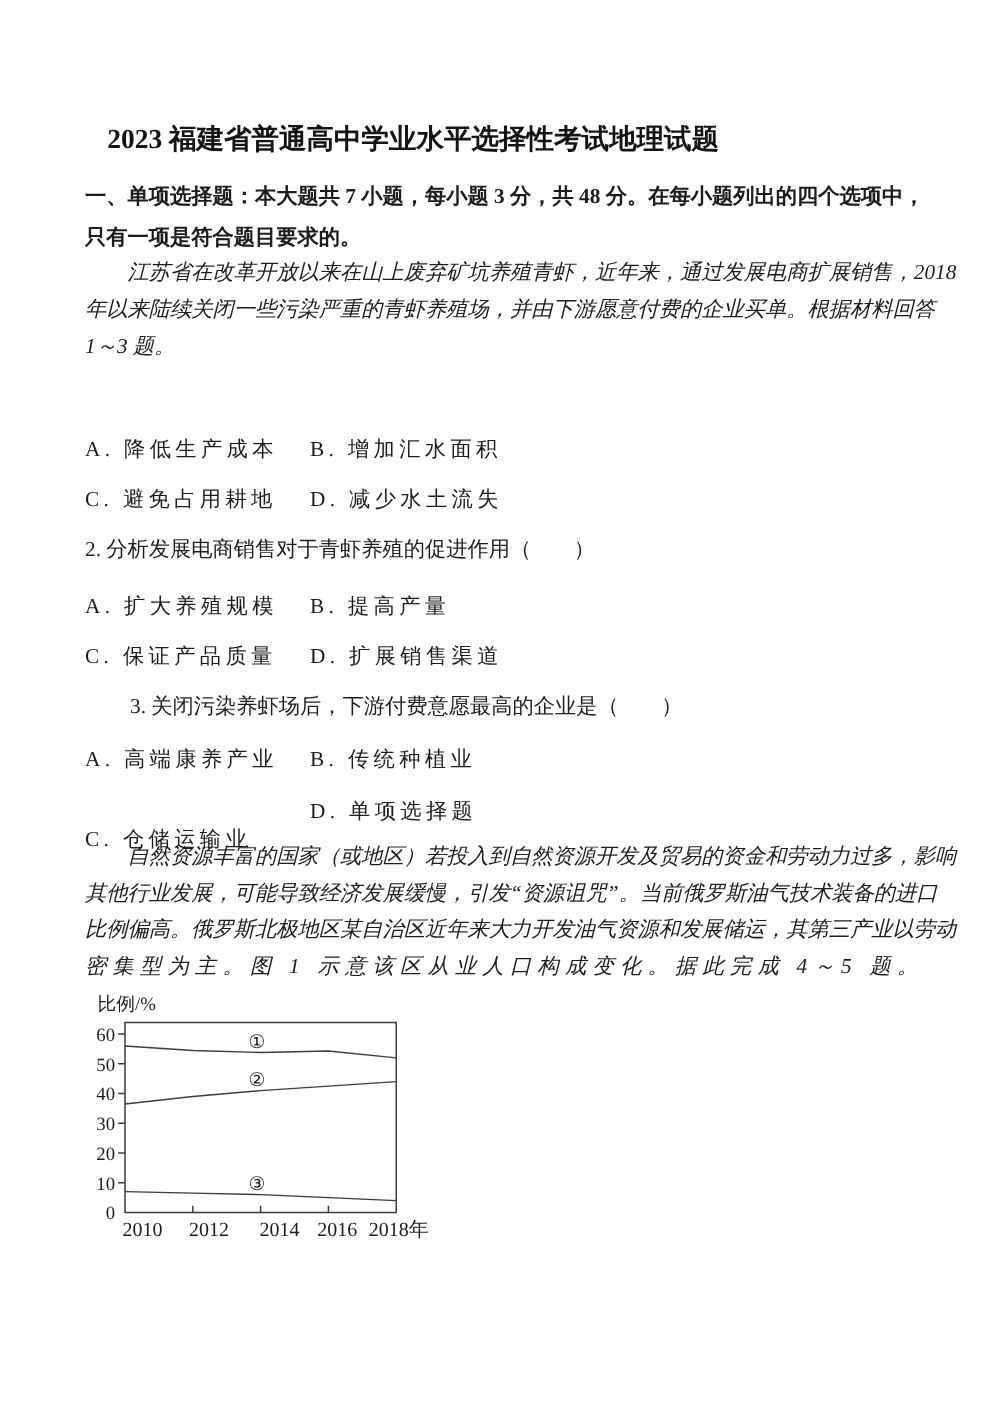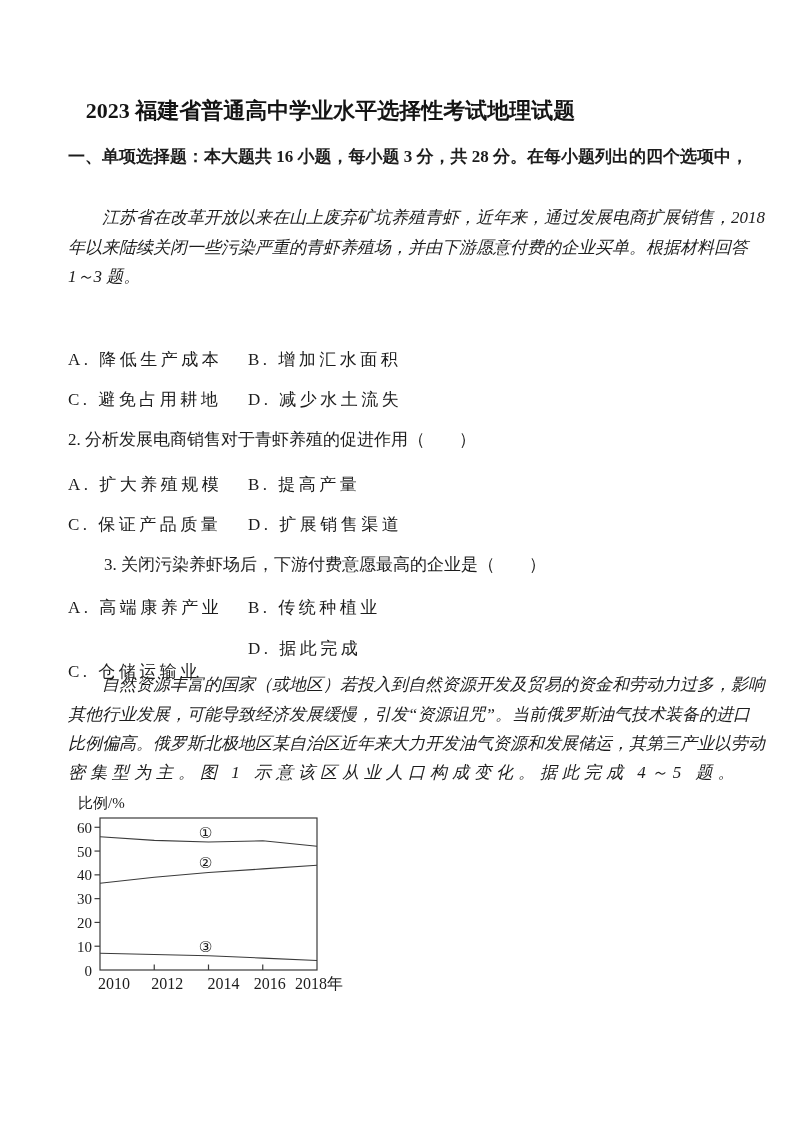--- a/index.html
+++ b/index.html
@@ -21,42 +21,43 @@
   #chart-svg .series-label{font:15px "DejaVu Sans",sans-serif;fill:#1c1c1c;
         paint-order:stroke;stroke:#ffffff;stroke-width:4px;}
 </style>
 </head>
 <body>
 
 <div class="page">
 
   <div class="title">2023 福建省普通高中学业水平选择性考试地理试题</div>
 
-  <div class="line bold" style="top:146px;left:68px;">一、单项选择题：本大题共 16 小题，每小题 3 分，共 28 分。在每小题列出的四个选项中，</div>
+  <div class="line bold" style="top:146px;left:68px;">一、单项选择题：本大题共 7 小题，每小题 3 分，共 48 分。在每小题列出的四个选项中，</div>
+  <div class="line bold" style="top:179px;left:68px;">只有一项是符合题目要求的。</div>
 
   <div class="line kai" style="top:207px;left:102px;">江苏省在改革开放以来在山上废弃矿坑养殖青虾，近年来，通过发展电商扩展销售，2018</div>
   <div class="line kai" style="top:237px;left:68px;">年以来陆续关闭一些污染严重的青虾养殖场，并由下游愿意付费的企业买单。根据材料回答</div>
   <div class="line kai" style="top:266px;left:68px;">1～3 题。</div>
 
   <div class="line opt" style="top:349px;left:68px;">A. 降低生产成本</div>
   <div class="line opt" style="top:349px;left:248px;">B. 增加汇水面积</div>
   <div class="line opt" style="top:389px;left:68px;">C. 避免占用耕地</div>
   <div class="line opt" style="top:389px;left:248px;">D. 减少水土流失</div>
 
   <div class="line" style="top:429px;left:68px;">2. 分析发展电商销售对于青虾养殖的促进作用（　　）</div>
   <div class="line opt" style="top:474px;left:68px;">A. 扩大养殖规模</div>
   <div class="line opt" style="top:474px;left:248px;">B. 提高产量</div>
   <div class="line opt" style="top:514px;left:68px;">C. 保证产品质量</div>
   <div class="line opt" style="top:514px;left:248px;">D. 扩展销售渠道</div>
 
   <div class="line" style="top:554px;left:68px;margin-left:36px;">3. 关闭污染养虾场后，下游付费意愿最高的企业是（　　）</div>
   <div class="line opt" style="top:597px;left:68px;">A. 高端康养产业</div>
   <div class="line opt" style="top:597px;left:248px;">B. 传统种植业</div>
   <div class="line opt" style="top:638px;left:68px;margin-top:23px;">C. 仓储运输业</div>
-  <div class="line opt" style="top:638px;left:248px;">D. 据此完成</div>
+  <div class="line opt" style="top:638px;left:248px;">D. 单项选择题</div>
 
   <div class="line kai" style="top:674px;left:102px;">自然资源丰富的国家（或地区）若投入到自然资源开发及贸易的资金和劳动力过多，影响</div>
   <div class="line kai" style="top:733px;left:68px;">比例偏高。俄罗斯北极地区某自治区近年来大力开发油气资源和发展储运，其第三产业以劳动</div>
   <div class="line kai" style="top:704px;left:68px;">其他行业发展，可能导致经济发展缓慢，引发“资源诅咒”。当前俄罗斯油气技术装备的进口</div>
   <div class="line kai spread" style="top:762px;left:68px;">密集型为主。图 1 示意该区从业人口构成变化。据此完成 4～5 题。</div>
 
   <svg id="chart-svg" width="300" height="215" viewBox="0 0 300 215">
       <rect x="30" y="26" width="217" height="152" fill="none" stroke="#3b3b3b" stroke-width="1.2"></rect>
       <text x="22" y="183.5" text-anchor="end" class="tick">0</text>
       <line x1="24.5" y1="154.21283255086072" x2="30" y2="154.21283255086072" stroke="#3b3b3b" stroke-width="1.2"></line>

